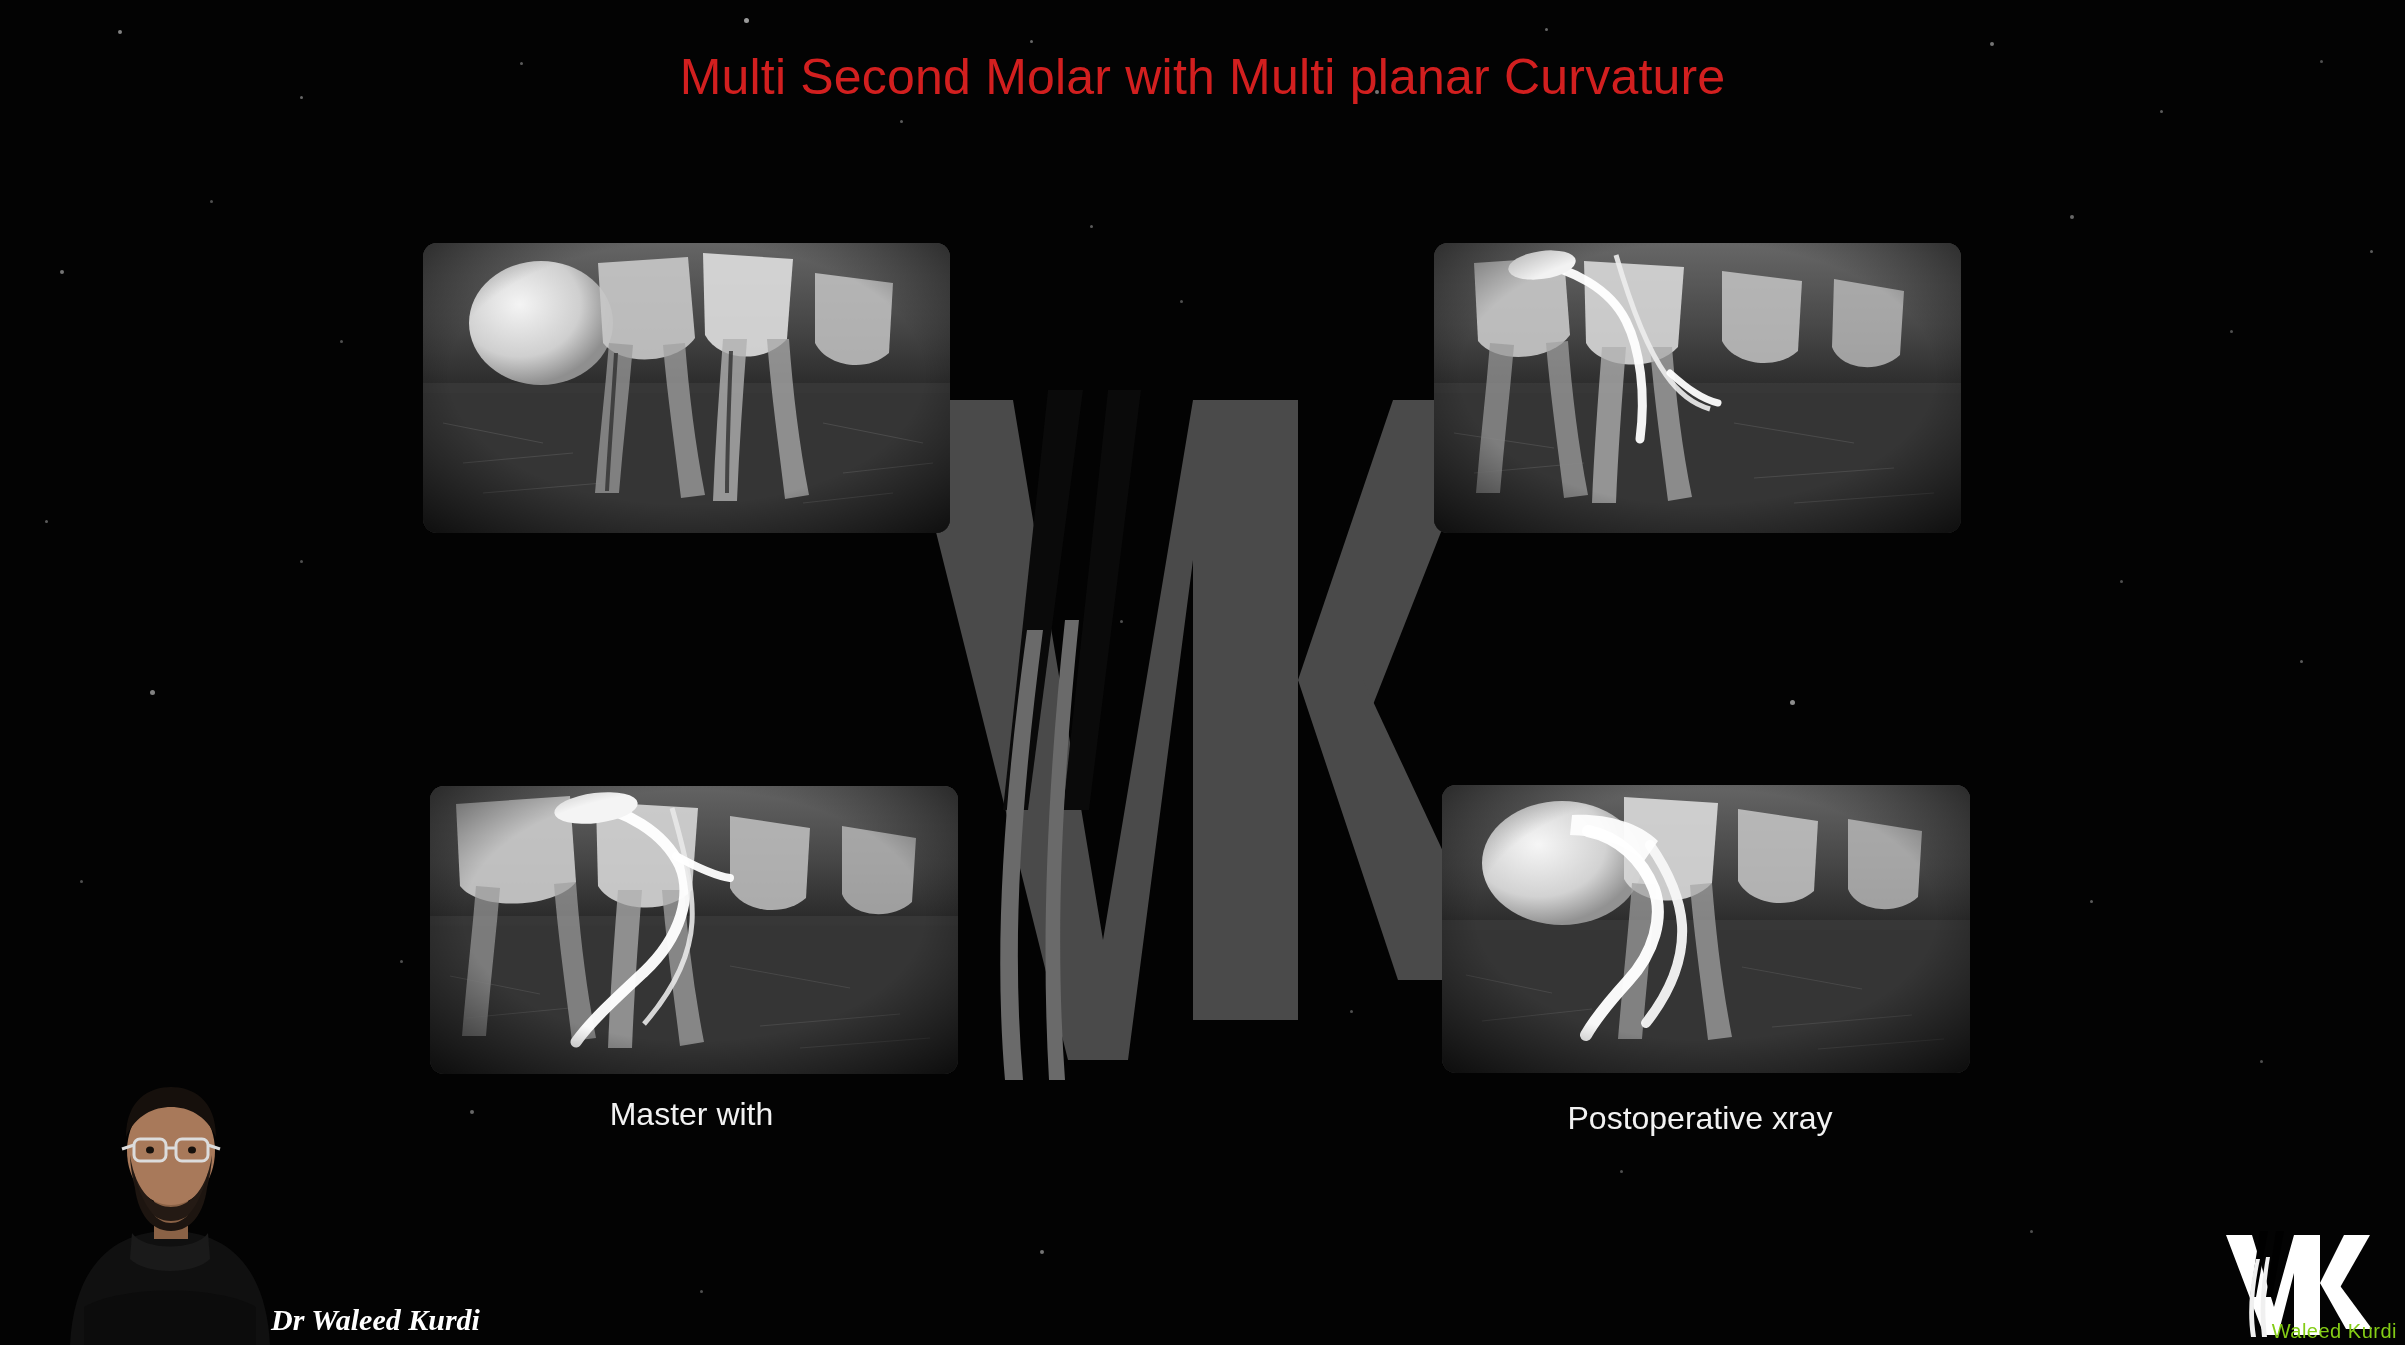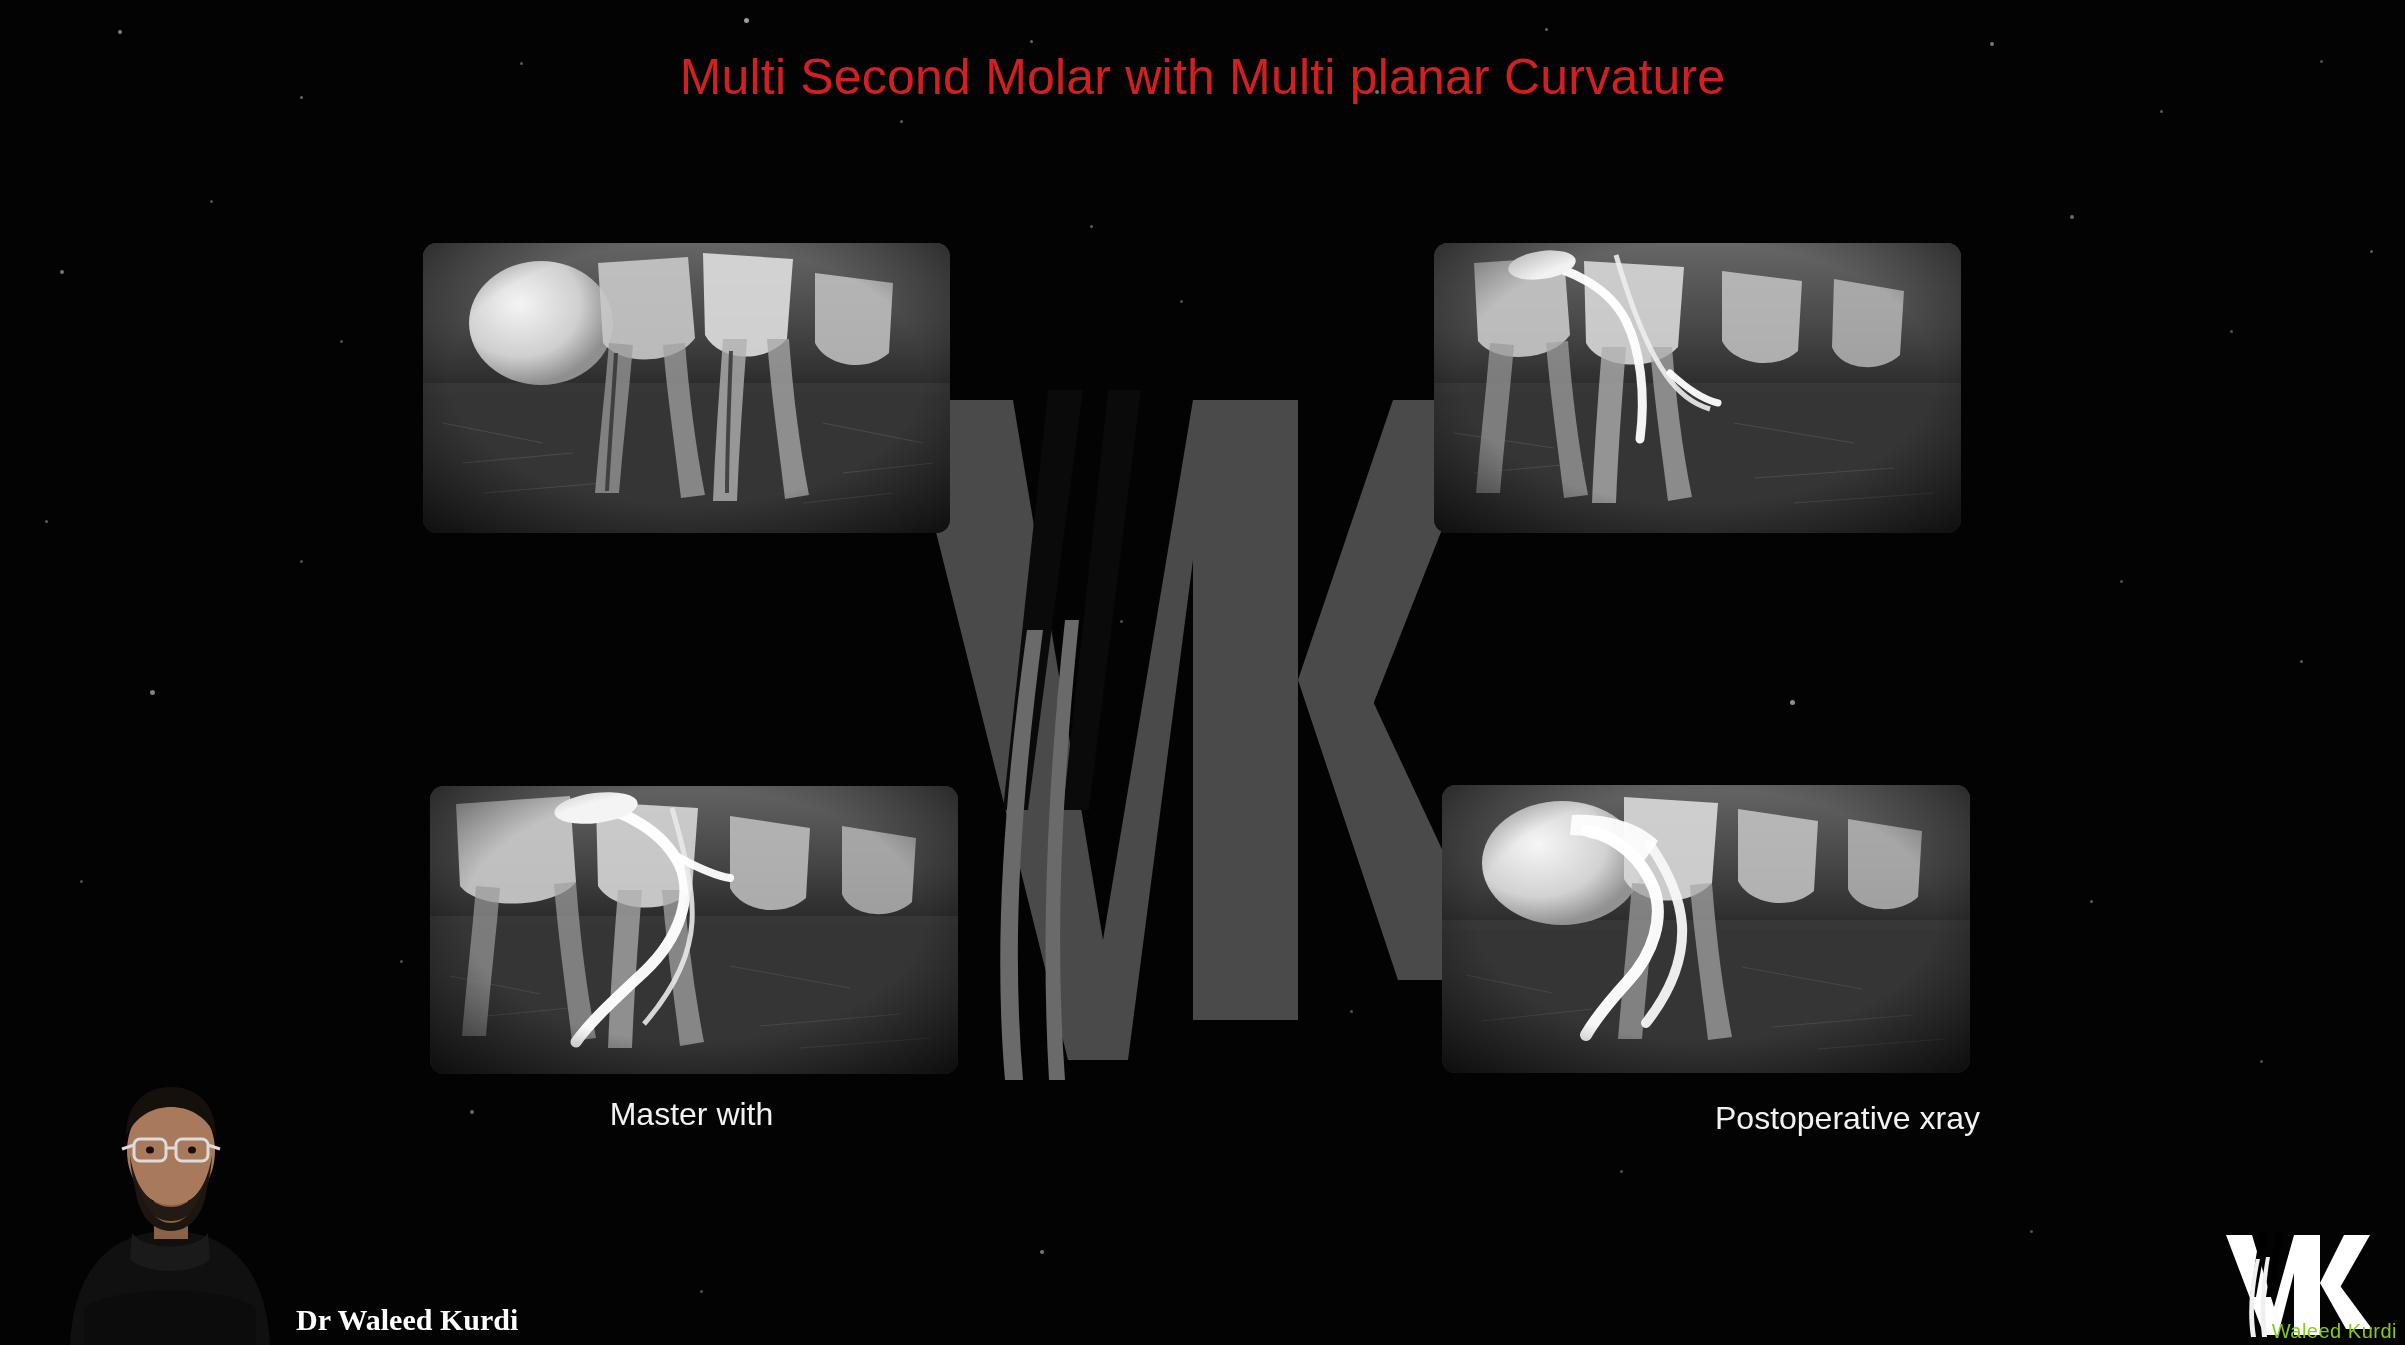--- a/index.html
+++ b/index.html
@@ -85,36 +85,37 @@
   #card-preop   { left: 423px;  top: 243px;  width: 527px;  height: 290px; }
   #cap-preop    { left: 383px;  top: 564px;  width: 607px; }
 
   #card-scout   { left: 1434px; top: 243px;  width: 527px;  height: 290px; }
   #cap-scout    { left: 1420px; top: 555px;  width: 560px; }
 
   #card-master  { left: 430px;  top: 786px;  width: 528px;  height: 288px; }
   #cap-master   { left: 388px;  top: 1096px; width: 607px; }
 
   #card-postop  { left: 1442px; top: 785px;  width: 528px;  height: 288px; }
-  #cap-postop   { left: 1420px; top: 1100px; width: 560px; text-align: right; }
+  #cap-postop   { left: 1420px; top: 1100px; width: 560px; }
 
   
   .presenter {
     position: absolute;
     left: 60px;
     bottom: 0;
     width: 220px;
     height: 300px;
   }
   .presenter-name {
     position: absolute;
-    left: 296px;
+    left: 271px;
     bottom: 8px;
     color: #ffffff;
     font-size: 30px;
+    font-style: italic;
     font-weight: bold;
     font-family: "Liberation Serif", serif;
     white-space: nowrap;
   }
 
   
   .corner-logo {
     position: absolute;
     right: 0px;
     bottom: 0px;

